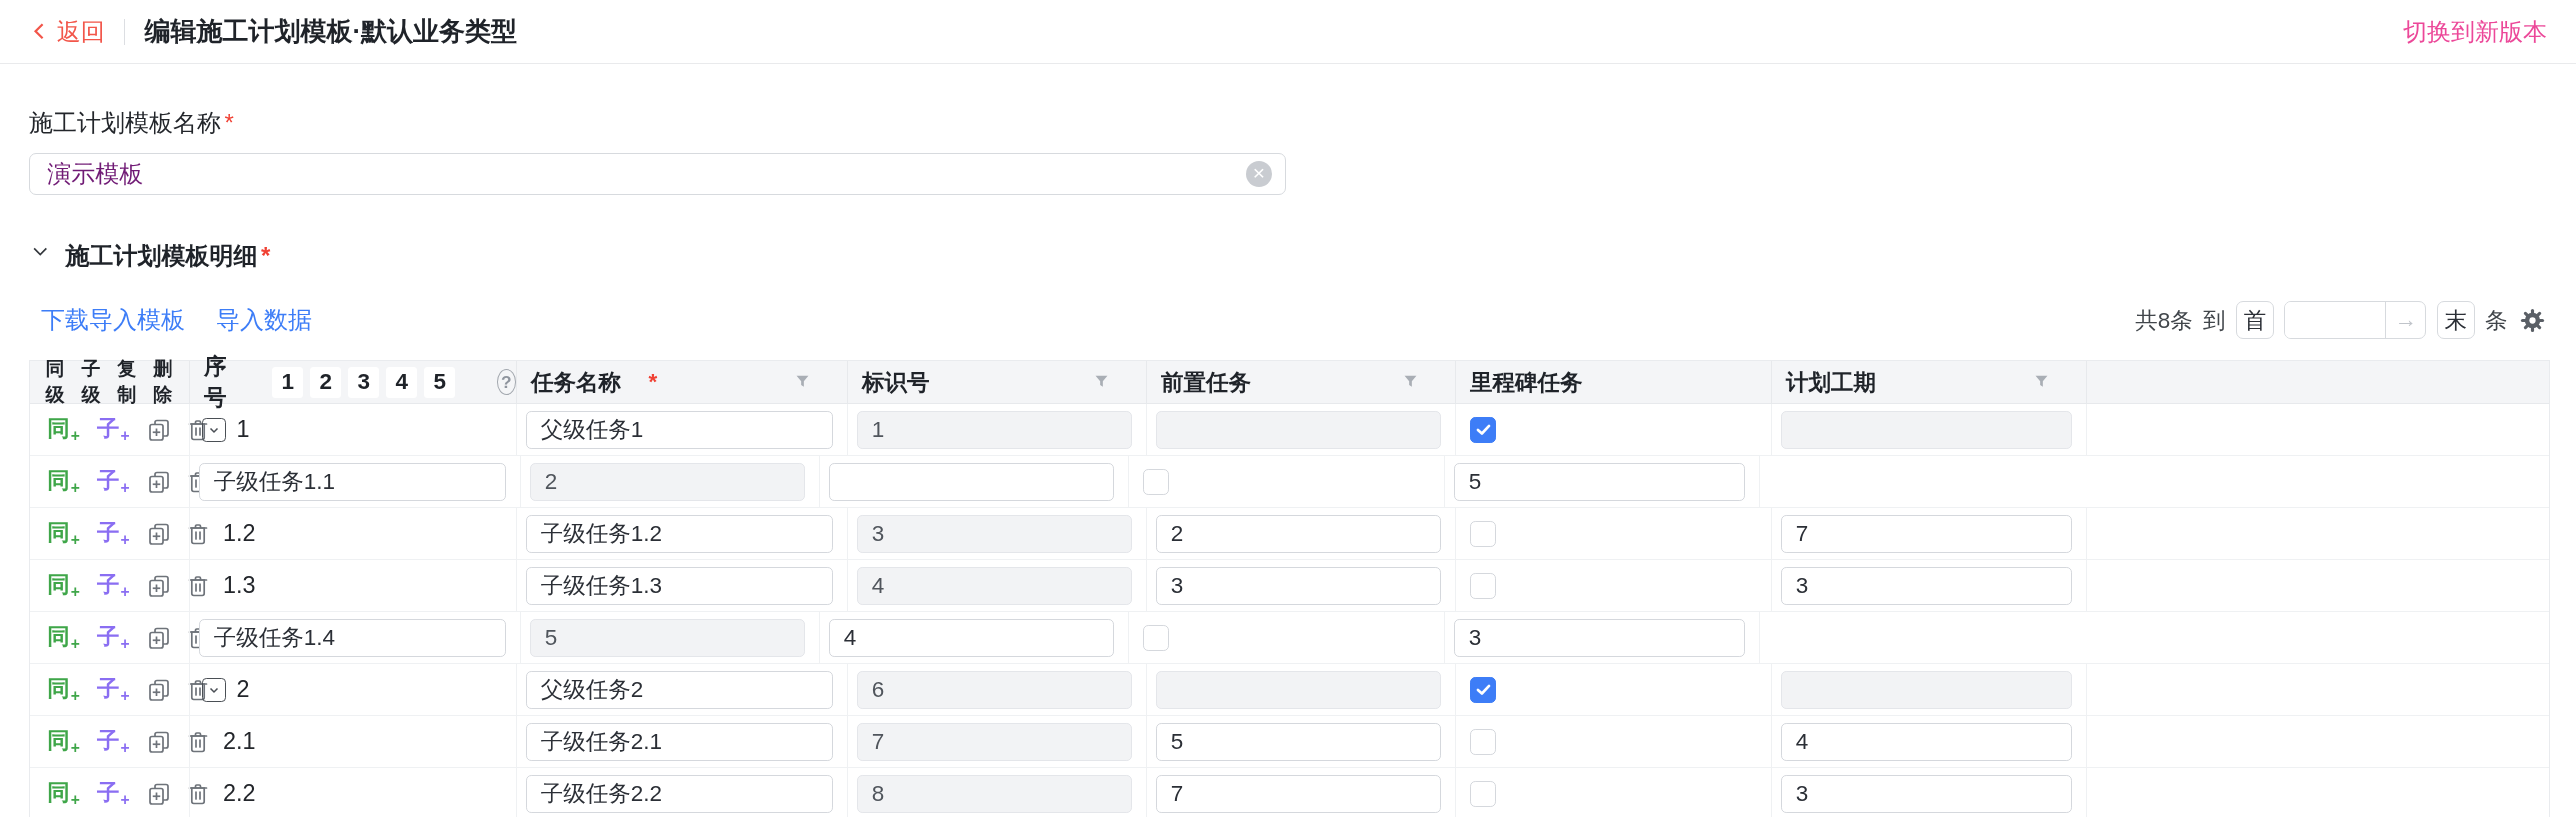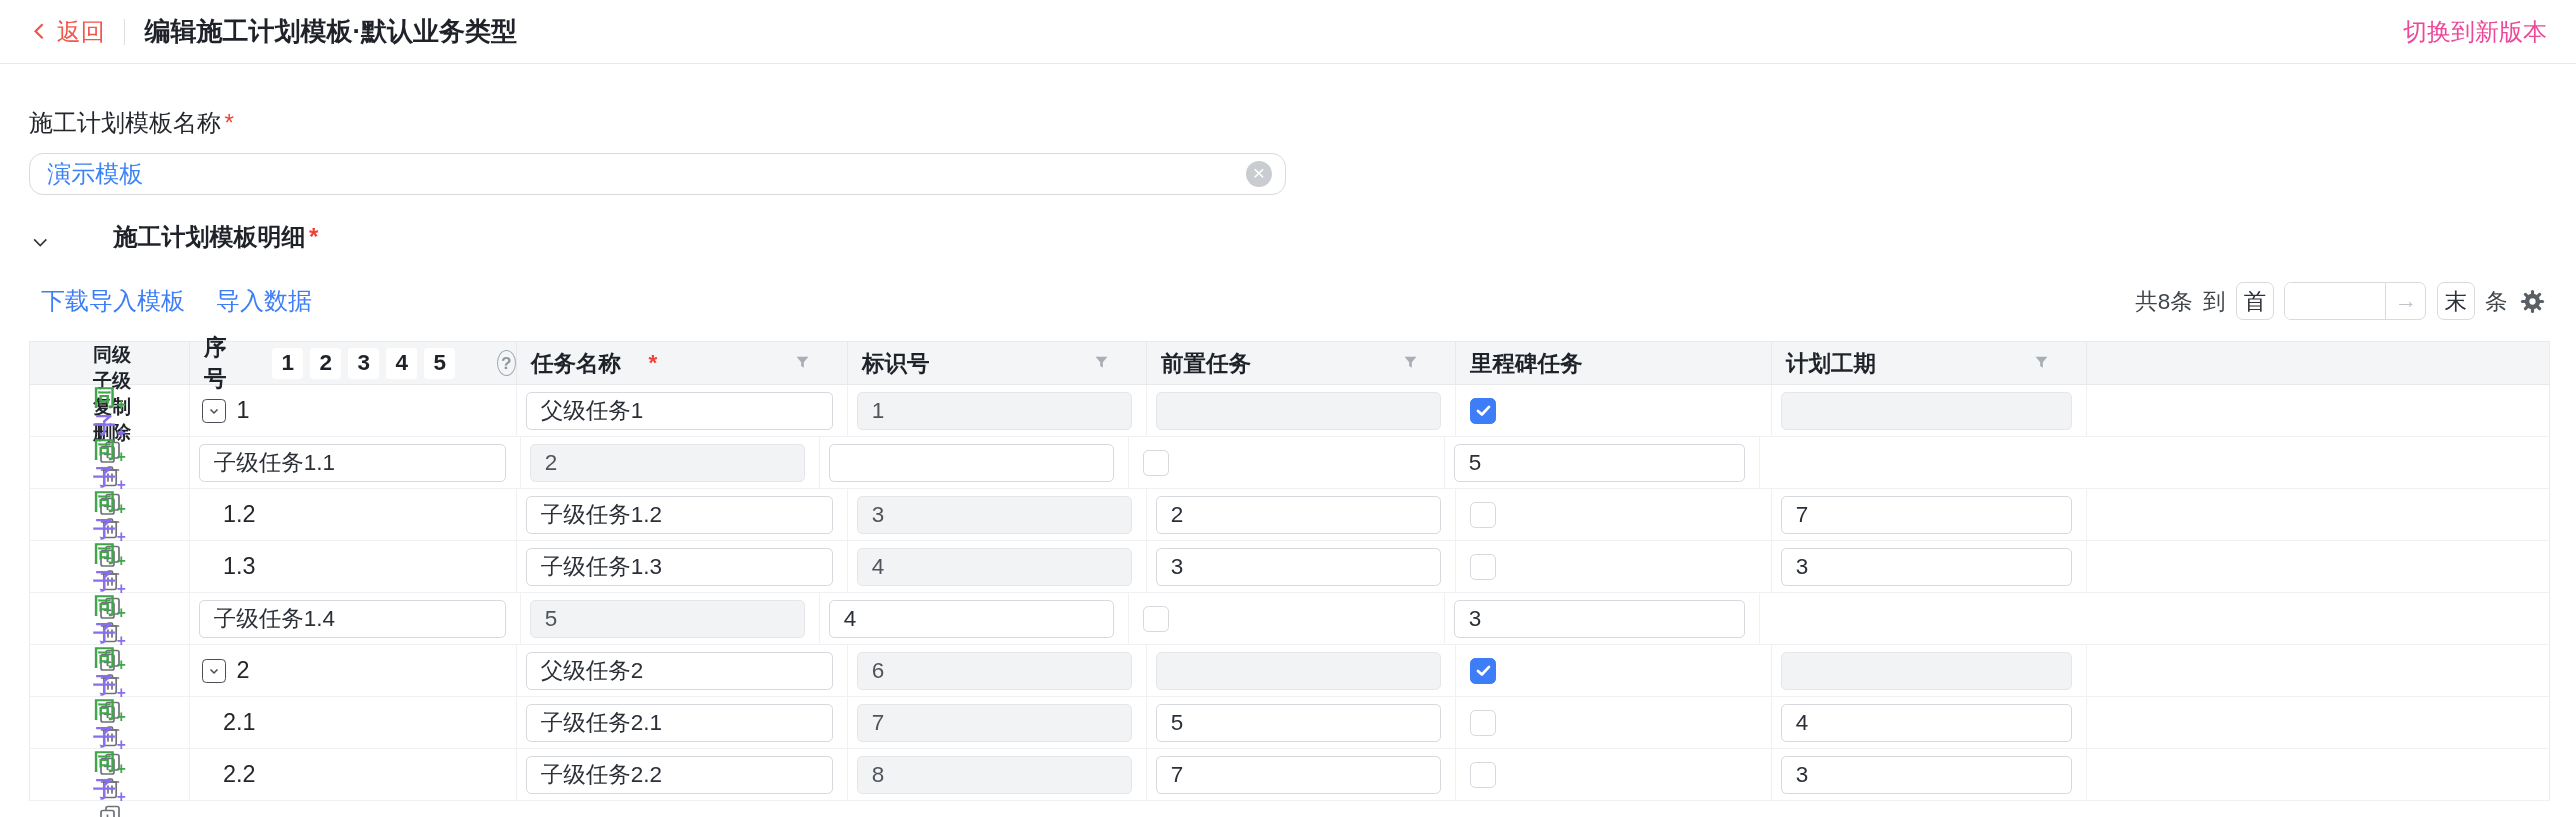--- a/index.html
+++ b/index.html
@@ -13,28 +13,28 @@
   .back-link svg { margin-right:5.2px; }
   .topbar-divider { width:1.7px; height:26px; background:#dcdee2; margin:0 19px; }
   .page-title { font-size:26px; font-weight:bold; color:#1f2329; }
   .switch-version { margin-left:auto; color:#ec4899; font-size:24px; cursor:pointer; }
 
   
   .body { padding:0 29px; }
   .field-label { margin-top:43px; font-size:24px; color:#23262b; }
   .req { color:#F04134; margin-left:3.5px; }
   .name-input-wrap { position:relative; margin-top:14px; width:1257px; }
-  .name-input { width:100%; height:42px; border:0.9px solid #d7dade; border-radius:14px;
-    font-size:24px; padding:0 52px 0 17.3px; color:#3b82f6; outline:none;
+  .name-input { width:100%; height:42px; border:0.9px solid #d7dade; border-radius:7px;
+    font-size:24px; padding:0 52px 0 17.3px; color:#701a75; outline:none;
     font-family:"Liberation Sans","DejaVu Sans",sans-serif; }
   .clear-icon { position:absolute; right:14px; top:50%; transform:translateY(-50%);
     width:26px; height:26px; border-radius:50%; background:#c9ccd1; color:#fff;
     font-size:21px; line-height:24px; text-align:center; cursor:pointer; }
 
-  .section-head { margin-top:26px; display:flex; align-items:flex-end;gap:48px; }
+  .section-head { margin-top:45px; display:flex; align-items:flex-start; }
   .section-head svg { margin-right:14px; }
   .section-title { font-size:24px; font-weight:bold; color:#1f2329; }
 
   
   .toolbar { margin-top:29px; display:flex; align-items:center; padding-left:12px; }
   .blue-link { color:#3D7DF7; font-size:24px; margin-right:31px; cursor:pointer; }
   .pager { margin-left:auto; display:flex; align-items:center; font-size:22.5px; color:#41464b; }
   .pager > * { margin-left:10.4px; }
   .pager-btn { min-width:38px; height:38px; border:0.9px solid #d7dade; border-radius:7px;
     background:#fff; display:flex; align-items:center; justify-content:center;
@@ -47,21 +47,21 @@
     border-left:0.9px solid #d7dade; color:#c0c4ca; font-size:22.5px; cursor:pointer; }
   .gear { display:flex; align-items:center; cursor:pointer; }
 
   
   .table { margin-top:21px; width:2521px; border:0.9px solid #e9ebee; border-bottom:none; }
   .tr { display:flex; height:52px; background:#fff; border-bottom:0.9px solid #eff1f3; }
   .thead { display:flex; height:43px; background:#f4f5f7; border-bottom:0.9px solid #e7e9ec; }
   .th, .td { display:flex; align-items:center; }
   .th + .th { border-left:0.9px solid #e7e9ec;gap:24px; }
   .td + .td { border-left:0.9px solid #eff1f3; }
-  .col-actions { width:159px;flex-direction:column; }
+  .col-actions { width:159px; }
   .col-seq  { width:327px; }
   .col-name { width:331px; }
   .col-id   { width:299px; }
   .col-pre  { width:309px;justify-content:center; }
   .col-mile { width:316px; }
   .col-dur  { width:315px; }
   .col-last { flex:1; }
   .th { font-size:22.5px; font-weight:bold; color:#1f2329; padding-left:14px; }
   .th.col-actions { font-size:19px; padding-left:15.6px; }
   .th.col-actions span { margin-right:10.4px; font-weight:bold; }

